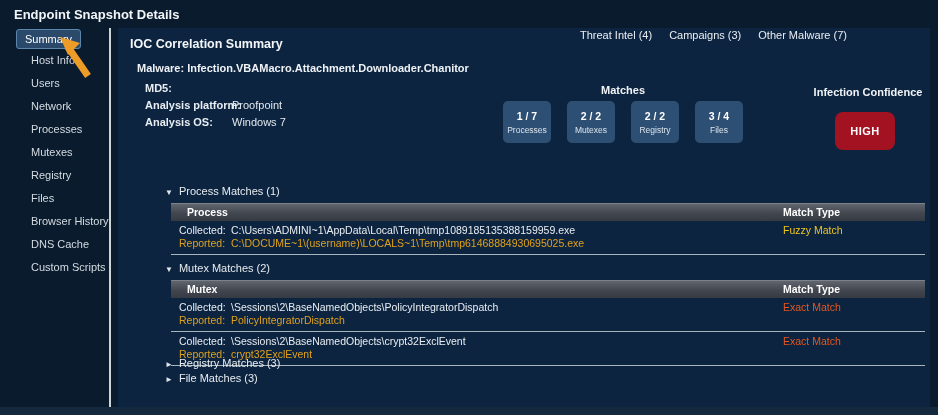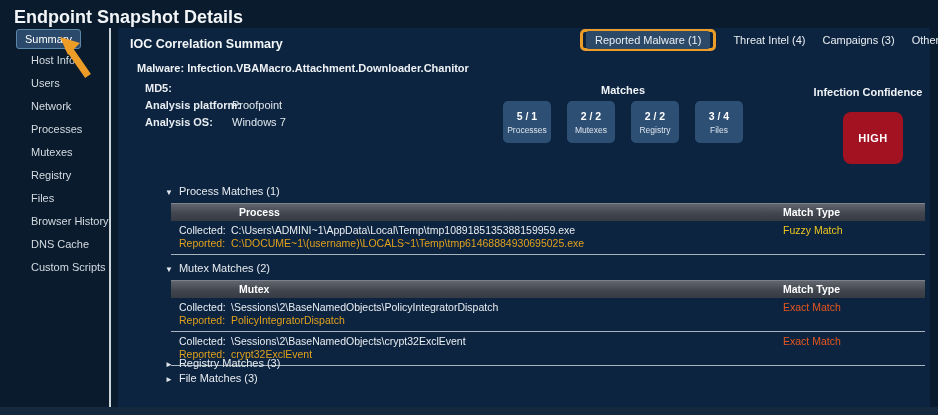--- a/index.html
+++ b/index.html
@@ -1,20 +1,20 @@
 <!DOCTYPE html>
 <html><head>
 <meta charset="utf-8">
 <style>
   html,body{margin:0;padding:0;background:#0a1b2d;}
   .app{position:relative;width:938px;height:415px;background:#0a1b2d;
        font-family:"Liberation Sans",sans-serif;overflow:hidden;color:#e8edf1;}
 
   
-  .topbar-title{position:absolute;left:14px;top:7px;font-size:18px;font-weight:bold;color:#f2f5f7;}
+  .topbar-title{position:absolute;left:14px;top:7px;font-size:13px;font-weight:bold;color:#f2f5f7;}
 
   
   .side-item{position:absolute;left:31px;font-size:11px;color:#d4dbe1;cursor:pointer;white-space:nowrap;}
   .side-item.selected{left:16px;padding:3px 8px;background:#2b4a6b;border:1px solid #5b87ab;
        border-radius:3px;color:#ffffff;}
   .divider{position:absolute;left:109px;top:28px;width:2px;height:379px;background:#ccd4da;}
 
   
   .panel{position:absolute;left:118px;top:28px;width:812px;height:379px;background:#0d2440;}
   .panel-title{position:absolute;left:12px;top:9px;font-size:12.5px;font-weight:bold;color:#f4f7f9;}
@@ -36,35 +36,35 @@
        font-size:11px;font-weight:bold;color:#f0f4f7;}
   .boxes{position:absolute;left:385px;top:73px;display:flex;gap:16px;}
   .mbox{width:48px;height:42px;background:#2e4f74;border-radius:5px;display:flex;
        flex-direction:column;align-items:center;justify-content:center;cursor:pointer;}
   .mbox .count{font-size:10.5px;font-weight:bold;color:#ffffff;}
   .mbox .blabel{font-size:8.5px;color:#dbe4ec;margin-top:3px;}
 
   
   .conf-heading{position:absolute;left:690px;top:58px;width:120px;text-align:center;
        font-size:11px;font-weight:bold;color:#f0f4f7;}
-  .conf-badge{position:absolute;left:717px;top:84px;width:60px;height:52px;background:#a31220;
+  .conf-badge{position:absolute;left:717px;top:84px;width:60px;height:38px;background:#a31220;
        border-radius:8px;display:flex;align-items:center;justify-content:center;
-       font-size:11px;font-weight:bold;color:#ffffff;letter-spacing:0.5px;margin-left:8px;}
+       font-size:11px;font-weight:bold;color:#ffffff;letter-spacing:0.5px;}
 
   
   .tri{font-size:8px;color:#dfe6ec;margin-right:6px;}
   .sec-title{position:absolute;font-size:11px;color:#e6ebef;cursor:pointer;white-space:nowrap;}
   .sec-title.bold{font-weight:bold;}
 
   
   .tbl{position:absolute;left:53px;width:754px;font-size:10.5px;}
   .tbl-head{position:relative;height:17px;line-height:17px;
        background:linear-gradient(#60656e,#41464f 55%,#353a43);
        border-top:1px solid #7d828a;font-weight:bold;color:#ffffff;}
-  .tbl-head .col1{padding-left:24px;margin-left:44px;}
+  .tbl-head .col1{padding-left:16px;}
   .col-match{position:absolute;left:612px;top:0;}
   .row-group{position:relative;padding:3px 0 4px 0;border-bottom:1px solid #a8b4be;}
   .line{height:13px;line-height:13px;white-space:nowrap;}
   .lab{display:inline-block;width:52px;margin-left:8px;}
   .collected{color:#e8edf1;}
   .reported{color:#dfa11c;}
   .match{position:absolute;left:612px;top:3px;}
   .match.fuzzy{color:#edc51f;}
   .match.exact{color:#e5561e;}
 
@@ -98,40 +98,37 @@
   <svg class="annot-arrow" width="38" height="42" viewBox="0 0 38 42">
     <polygon points="4,1 24,7 12,19" fill="#ed9c28"></polygon>
     <line x1="12" y1="11" x2="32" y2="40" stroke="#ed9c28" stroke-width="7"></line>
   </svg>
 
   <div class="panel">
 
     <div class="panel-title">IOC Correlation Summary</div>
 
     <div class="tabs">
-      <div class="annot-box">
-        <span class="tab selected">Reported Malware (1)</span>
-      </div>
       <span class="tab">Threat Intel (4)</span>
       <span class="tab">Campaigns (3)</span>
       <span class="tab">Other Malware (7)</span>
     </div>
 
     <div class="malware-line">Malware: Infection.VBAMacro.Attachment.Downloader.Chanitor</div>
 
     <div class="info-label" style="top:54px">MD5:</div>
     <div class="info-label" style="top:71px">Analysis platform:</div>
     <div class="info-value" style="top:71px">Proofpoint</div>
     <div class="info-label" style="top:88px">Analysis OS:</div>
     <div class="info-value" style="top:88px">Windows 7</div>
 
     <div class="matches-heading">Matches</div>
     <div class="boxes">
       <div class="mbox">
-        <span class="count">5 / 1</span>
+        <span class="count">1 / 7</span>
         <span class="blabel">Processes</span>
       </div>
       <div class="mbox">
         <span class="count">2 / 2</span>
         <span class="blabel">Mutexes</span>
       </div>
       <div class="mbox">
         <span class="count">2 / 2</span>
         <span class="blabel">Registry</span>
       </div>

